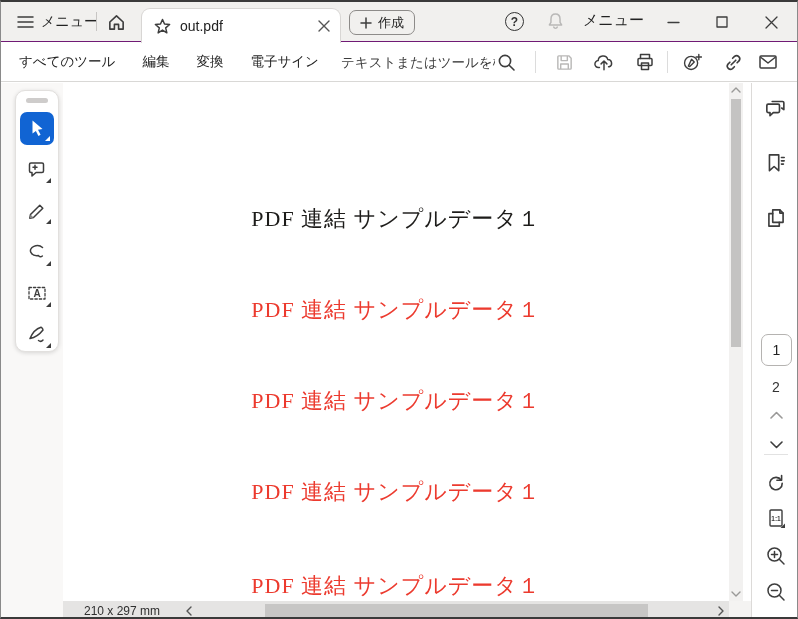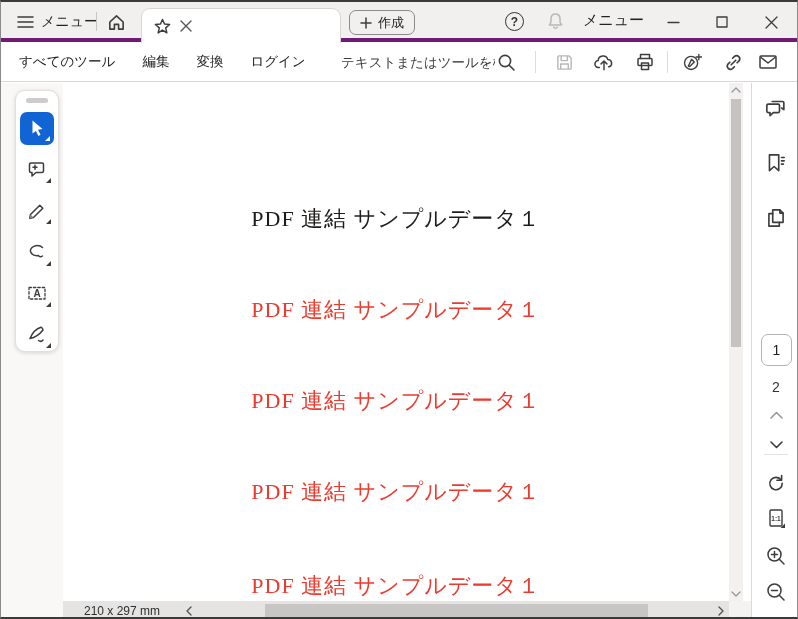--- a/index.html
+++ b/index.html
@@ -3,21 +3,21 @@
 <meta charset="utf-8">
 <style>
   html,body{margin:0;padding:0;background:#888;}
   *{box-sizing:border-box;}
   #app{
     position:relative;width:798px;height:619px;overflow:hidden;
     font-family:"Liberation Sans","DejaVu Sans",sans-serif;
     background:#fff;border:2px solid #3a3a3a;border-left:1px solid #8a8a8a;border-right:1px solid #8a8a8a;
   }
   
-  .titlebar{position:absolute;left:0;top:0;width:100%;height:40px;background:#f1f0ee;border-bottom:4px solid #701a75;}
+  .titlebar{position:absolute;left:0;top:0;width:100%;height:40px;background:#f1f0ee;border-bottom:1px solid #701a75;}
   .tb-item{position:absolute;display:flex;align-items:center;gap:7px;color:#222;font-size:14px;cursor:default;}
   .hamburger-btn{left:12px;top:8px;height:24px;padding:0 4px;}
   .vdivider{position:absolute;left:95px;top:10px;width:1px;height:19px;background:#c7c5c3;}
   .home-btn{left:103px;top:8px;height:24px;padding:0 3px;}
   .tab{
     position:absolute;left:140px;top:6px;width:200px;height:35px;background:#fff;
     border:1px solid #d8d6d4;border-bottom:none;border-radius:9px 9px 0 0;z-index:3;
     display:flex;align-items:center;padding:0 10px 0 12px;gap:9px;font-size:14px;color:#222;
   }
   .tab .title{flex:1;}
@@ -100,20 +100,21 @@
           </svg>
       </span>
     </div>
 
     <div class="tab">
       <span>
         <svg class="ic" width="17" height="17" viewBox="0 0 16 16" style="stroke-width:1.4">
             <path d="M8 1.4 L9.9 5.7 L14.7 6.1 L11 9.3 L12.1 14 L8 11.4 L3.9 14 L5 9.3 L1.3 6.1 L6.1 5.7 Z"></path>
           </svg>
       </span>
+      <span class="title">out.pdf</span>
       <span>
         <svg class="ic" width="12" height="12" viewBox="0 0 12 12" style="stroke-width:1.4;stroke:#555">
             <path d="M1 1 L11 11 M11 1 L1 11"></path>
           </svg>
       </span>
     </div>
 
     <div class="createbtn">
       <span>
         <svg class="ic" width="12" height="12" viewBox="0 0 12 12">
@@ -158,21 +159,21 @@
           </svg>
       </span>
     </div>
   </div>
 
   <div class="toolbar">
     <div class="nav">
       <div>すべてのツール</div>
       <div>編集</div>
       <div>変換</div>
-      <div>ログイン</div>
+      <div>電子サイン</div>
     </div>
     <div class="searchwrap">
       <input type="text" placeholder="テキストまたはツールを検索" style="">
       <span>
         <svg class="ic" width="19" height="19" viewBox="0 0 19 19" style="stroke-width:1.6">
             <circle cx="8" cy="8" r="5.6"></circle>
             <path d="M12.2 12.2 L17 17"></path>
           </svg>
       </span>
     </div>

